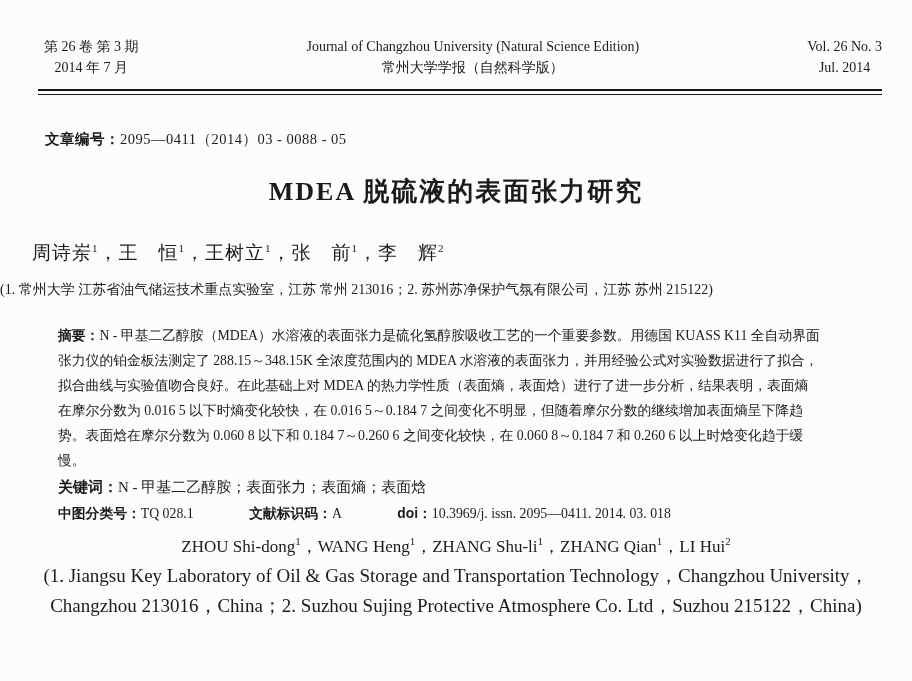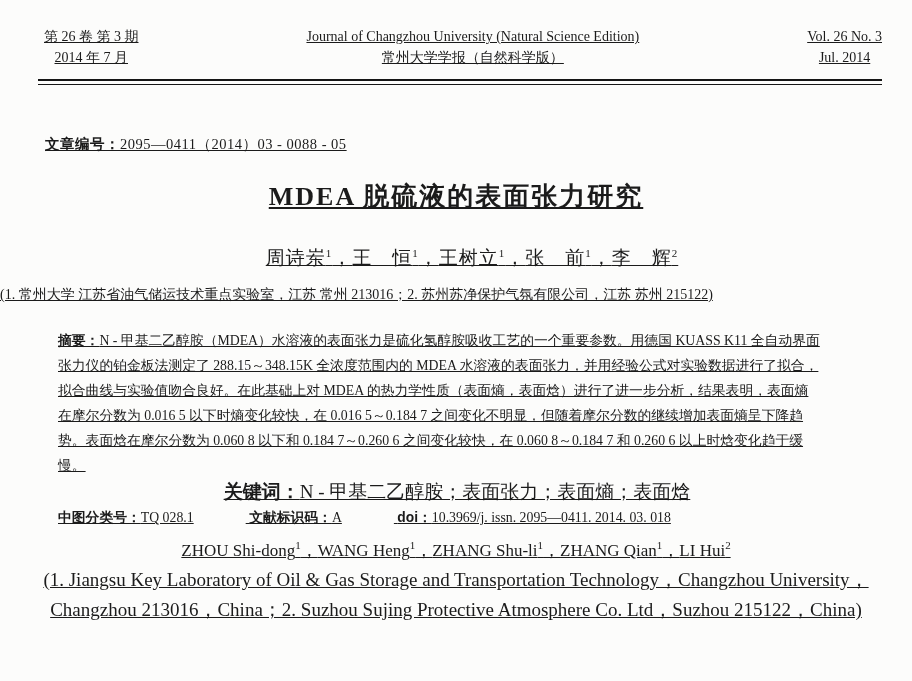--- a/index.html
+++ b/index.html
@@ -4,51 +4,51 @@
 <style>
   html,body{margin:0;padding:0;}
   body{
     width:912px;height:681px;overflow:hidden;
     background:#f4f4f2;
     font-family:"Liberation Serif","DejaVu Serif",serif;
     color:#1b1b1b;
   }
   .page{
     width:912px;height:681px;background:#fcfcfb;box-sizing:border-box;
-    padding-top:26px;position:relative;text-decoration:underline;
+    padding-top:36px;position:relative;
   }
   
   .jheader{
     display:flex;align-items:flex-start;justify-content:space-between;
     padding:0 30px 0 44px;font-size:14px;line-height:21px;
   }
   .jheader .left{text-align:center;}
   .jheader .center{text-align:center;flex:1;}
   .jheader .right{text-align:center;}
   .rule{
     margin:11px 30px 0 38px;height:3px;
     border-top:2px solid #161616;border-bottom:1px solid #161616;
   }
   
   .lbl{font-family:"Liberation Sans","DejaVu Sans",sans-serif;font-weight:bold;}
-  .article-no{margin:50px 0 0 45px;font-size:14.5px;letter-spacing:.5px;}
+  .article-no{margin:35px 0 0 45px;font-size:14.5px;letter-spacing:.5px;}
   .title-cn{
     margin-top:25px;text-align:center;font-size:26px;font-weight:bold;
     letter-spacing:2px;
   }
-  .authors-cn{margin-top:31px;text-align:center;font-size:19px;letter-spacing:1px;margin-left:32px;}
+  .authors-cn{margin-top:31px;text-align:left;font-size:19px;letter-spacing:1px;margin-left:32px;}
   .authors-cn sup,.authors-en sup{font-size:11px;}
   .affil-cn{margin-top:15px;font-size:14px;}
   
   .abstract{
     margin:24px 56px 0 58px;font-size:13.8px;line-height:25px;
     text-align:justify;
   }
   .abstract .line{white-space:nowrap;}
-  .kw-line{margin:1px 56px 0 58px;font-size:19px;line-height:25px;text-align:center;}
+  .kw-line{margin:1px 56px 0 58px;font-size:15px;line-height:25px;}
   .clc-line{margin:1px 56px 0 58px;font-size:13.8px;line-height:25px;}
   .clc-line .seg{margin-right:52px;}
   .clc-line .seg:last-child{margin-right:8px;}
   
   .title-en{
     margin-top:21px;text-align:center;font-size:25px;font-weight:bold;
   }
   .authors-en{margin-top:9px;text-align:center;font-size:17px;}
   .affil-en{margin-top:3px;text-align:center;font-size:19px;line-height:30px;}
 </style>

